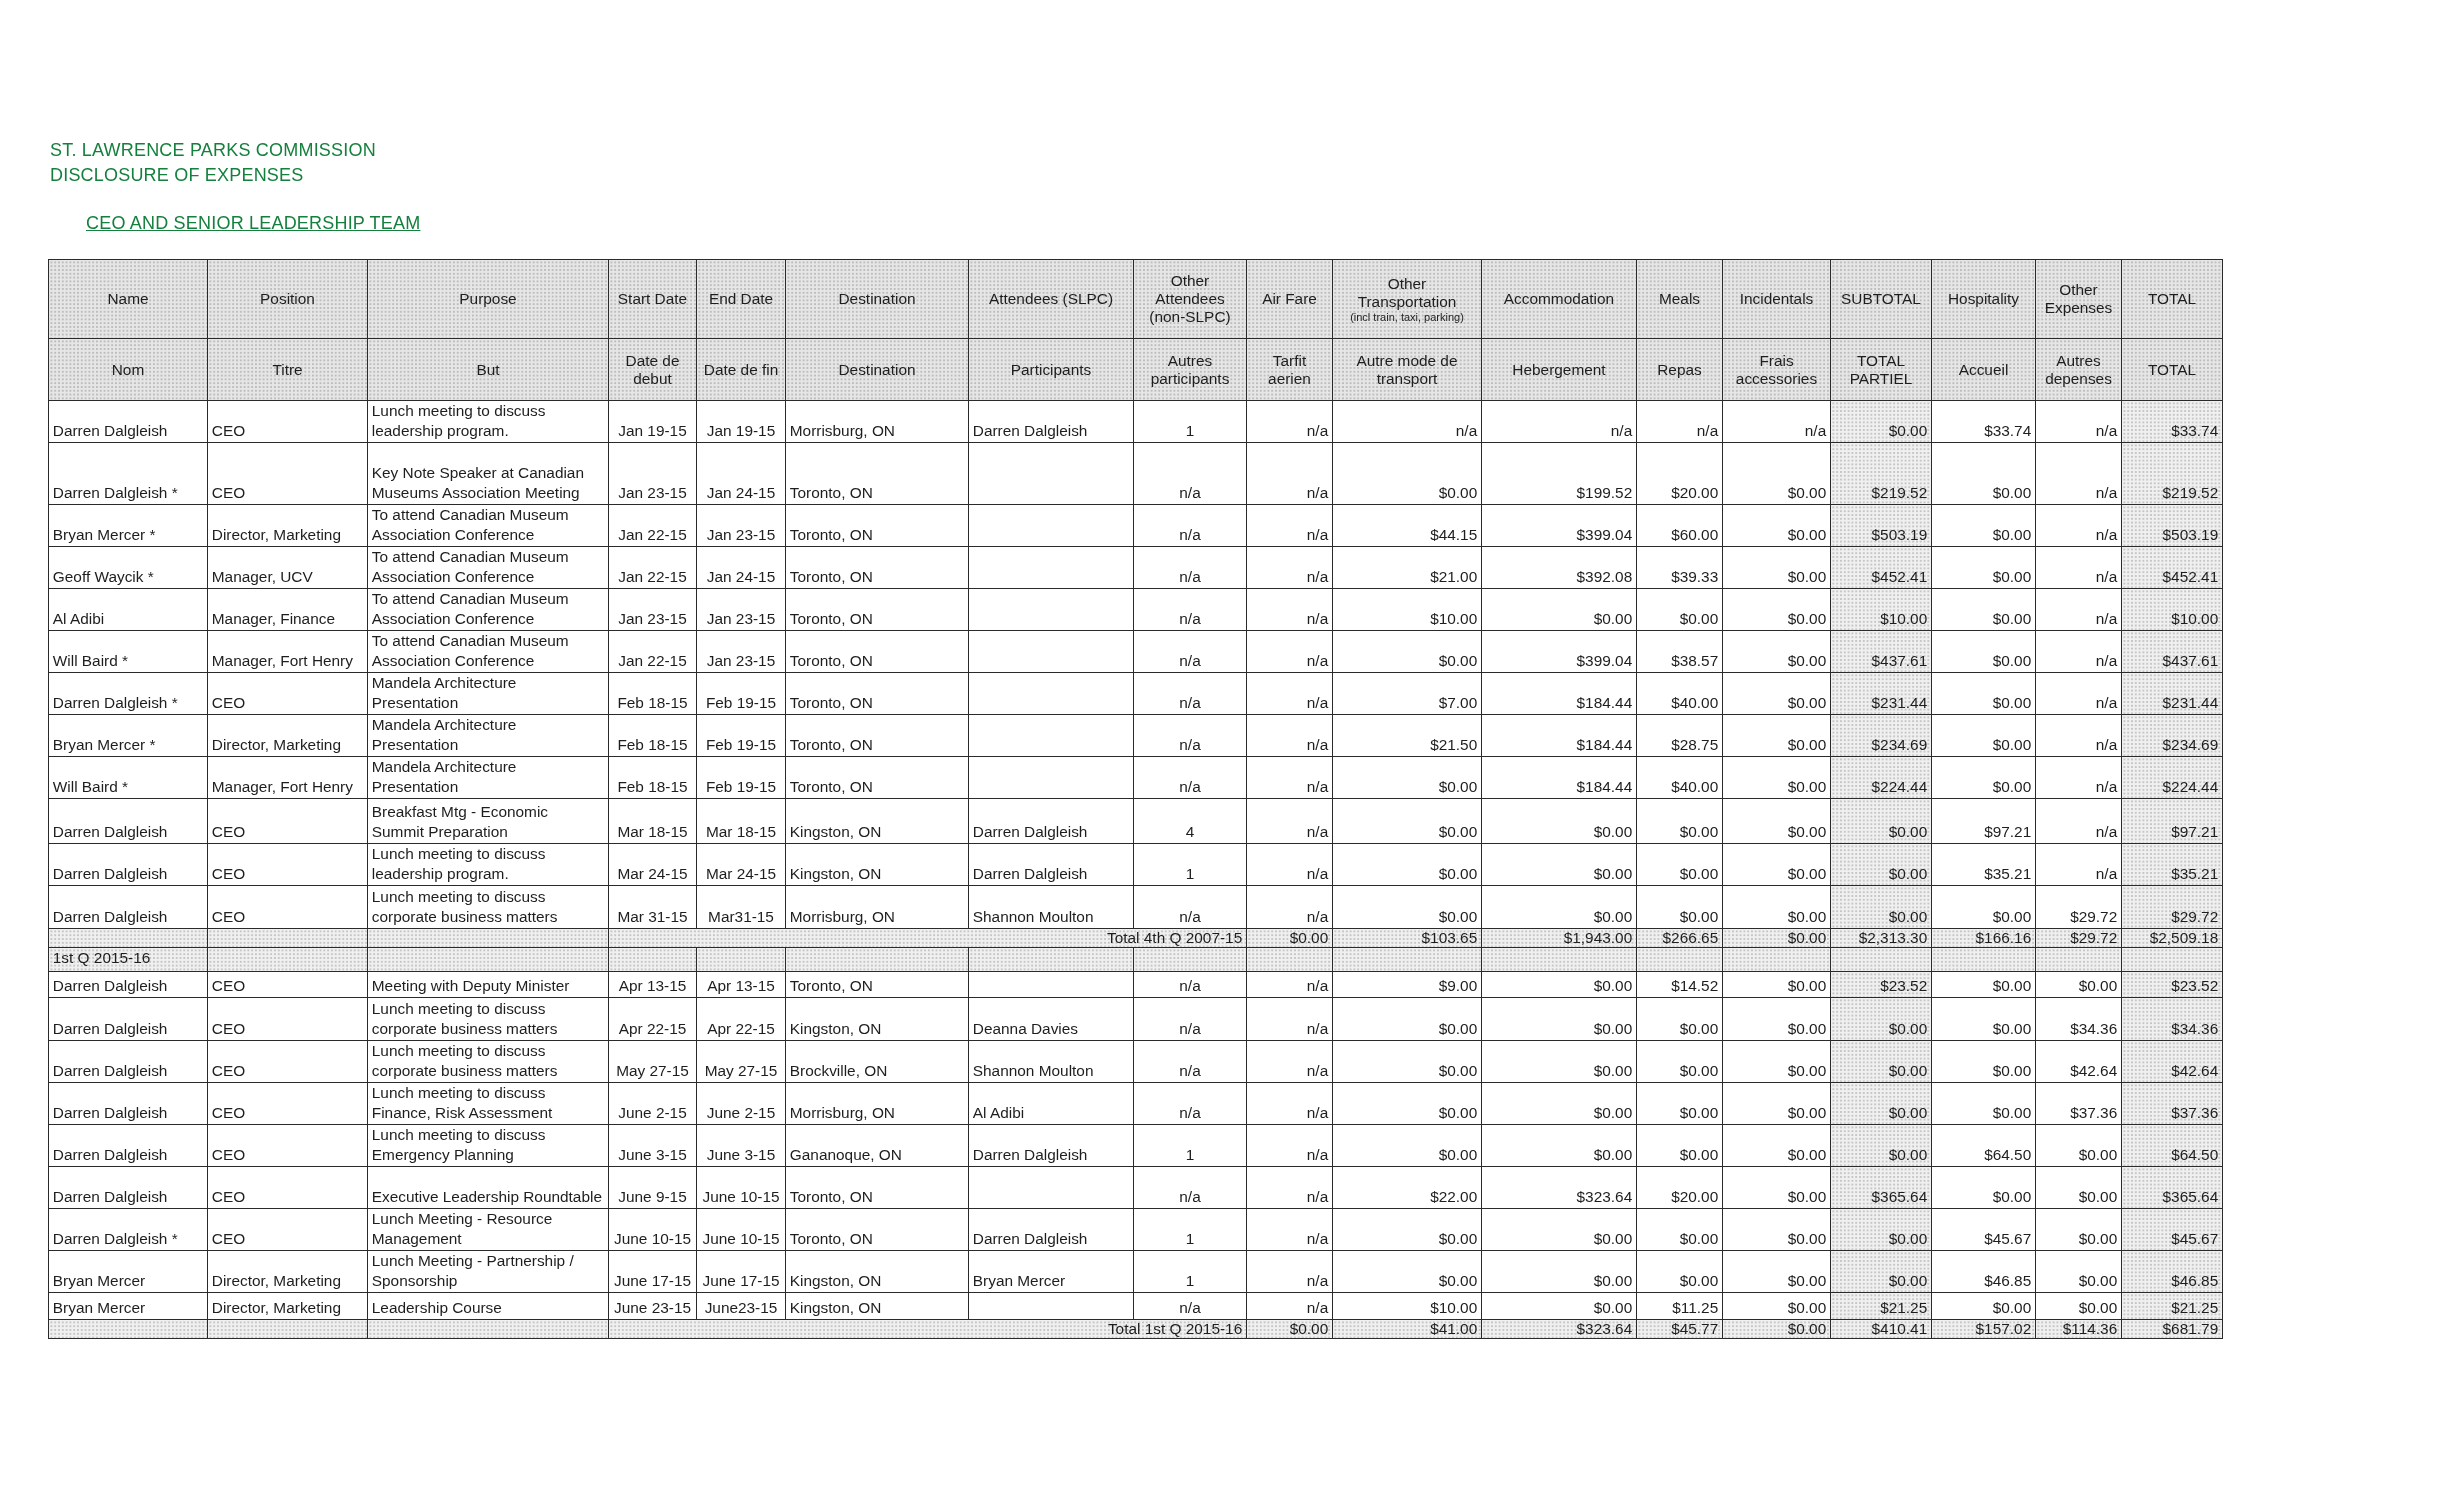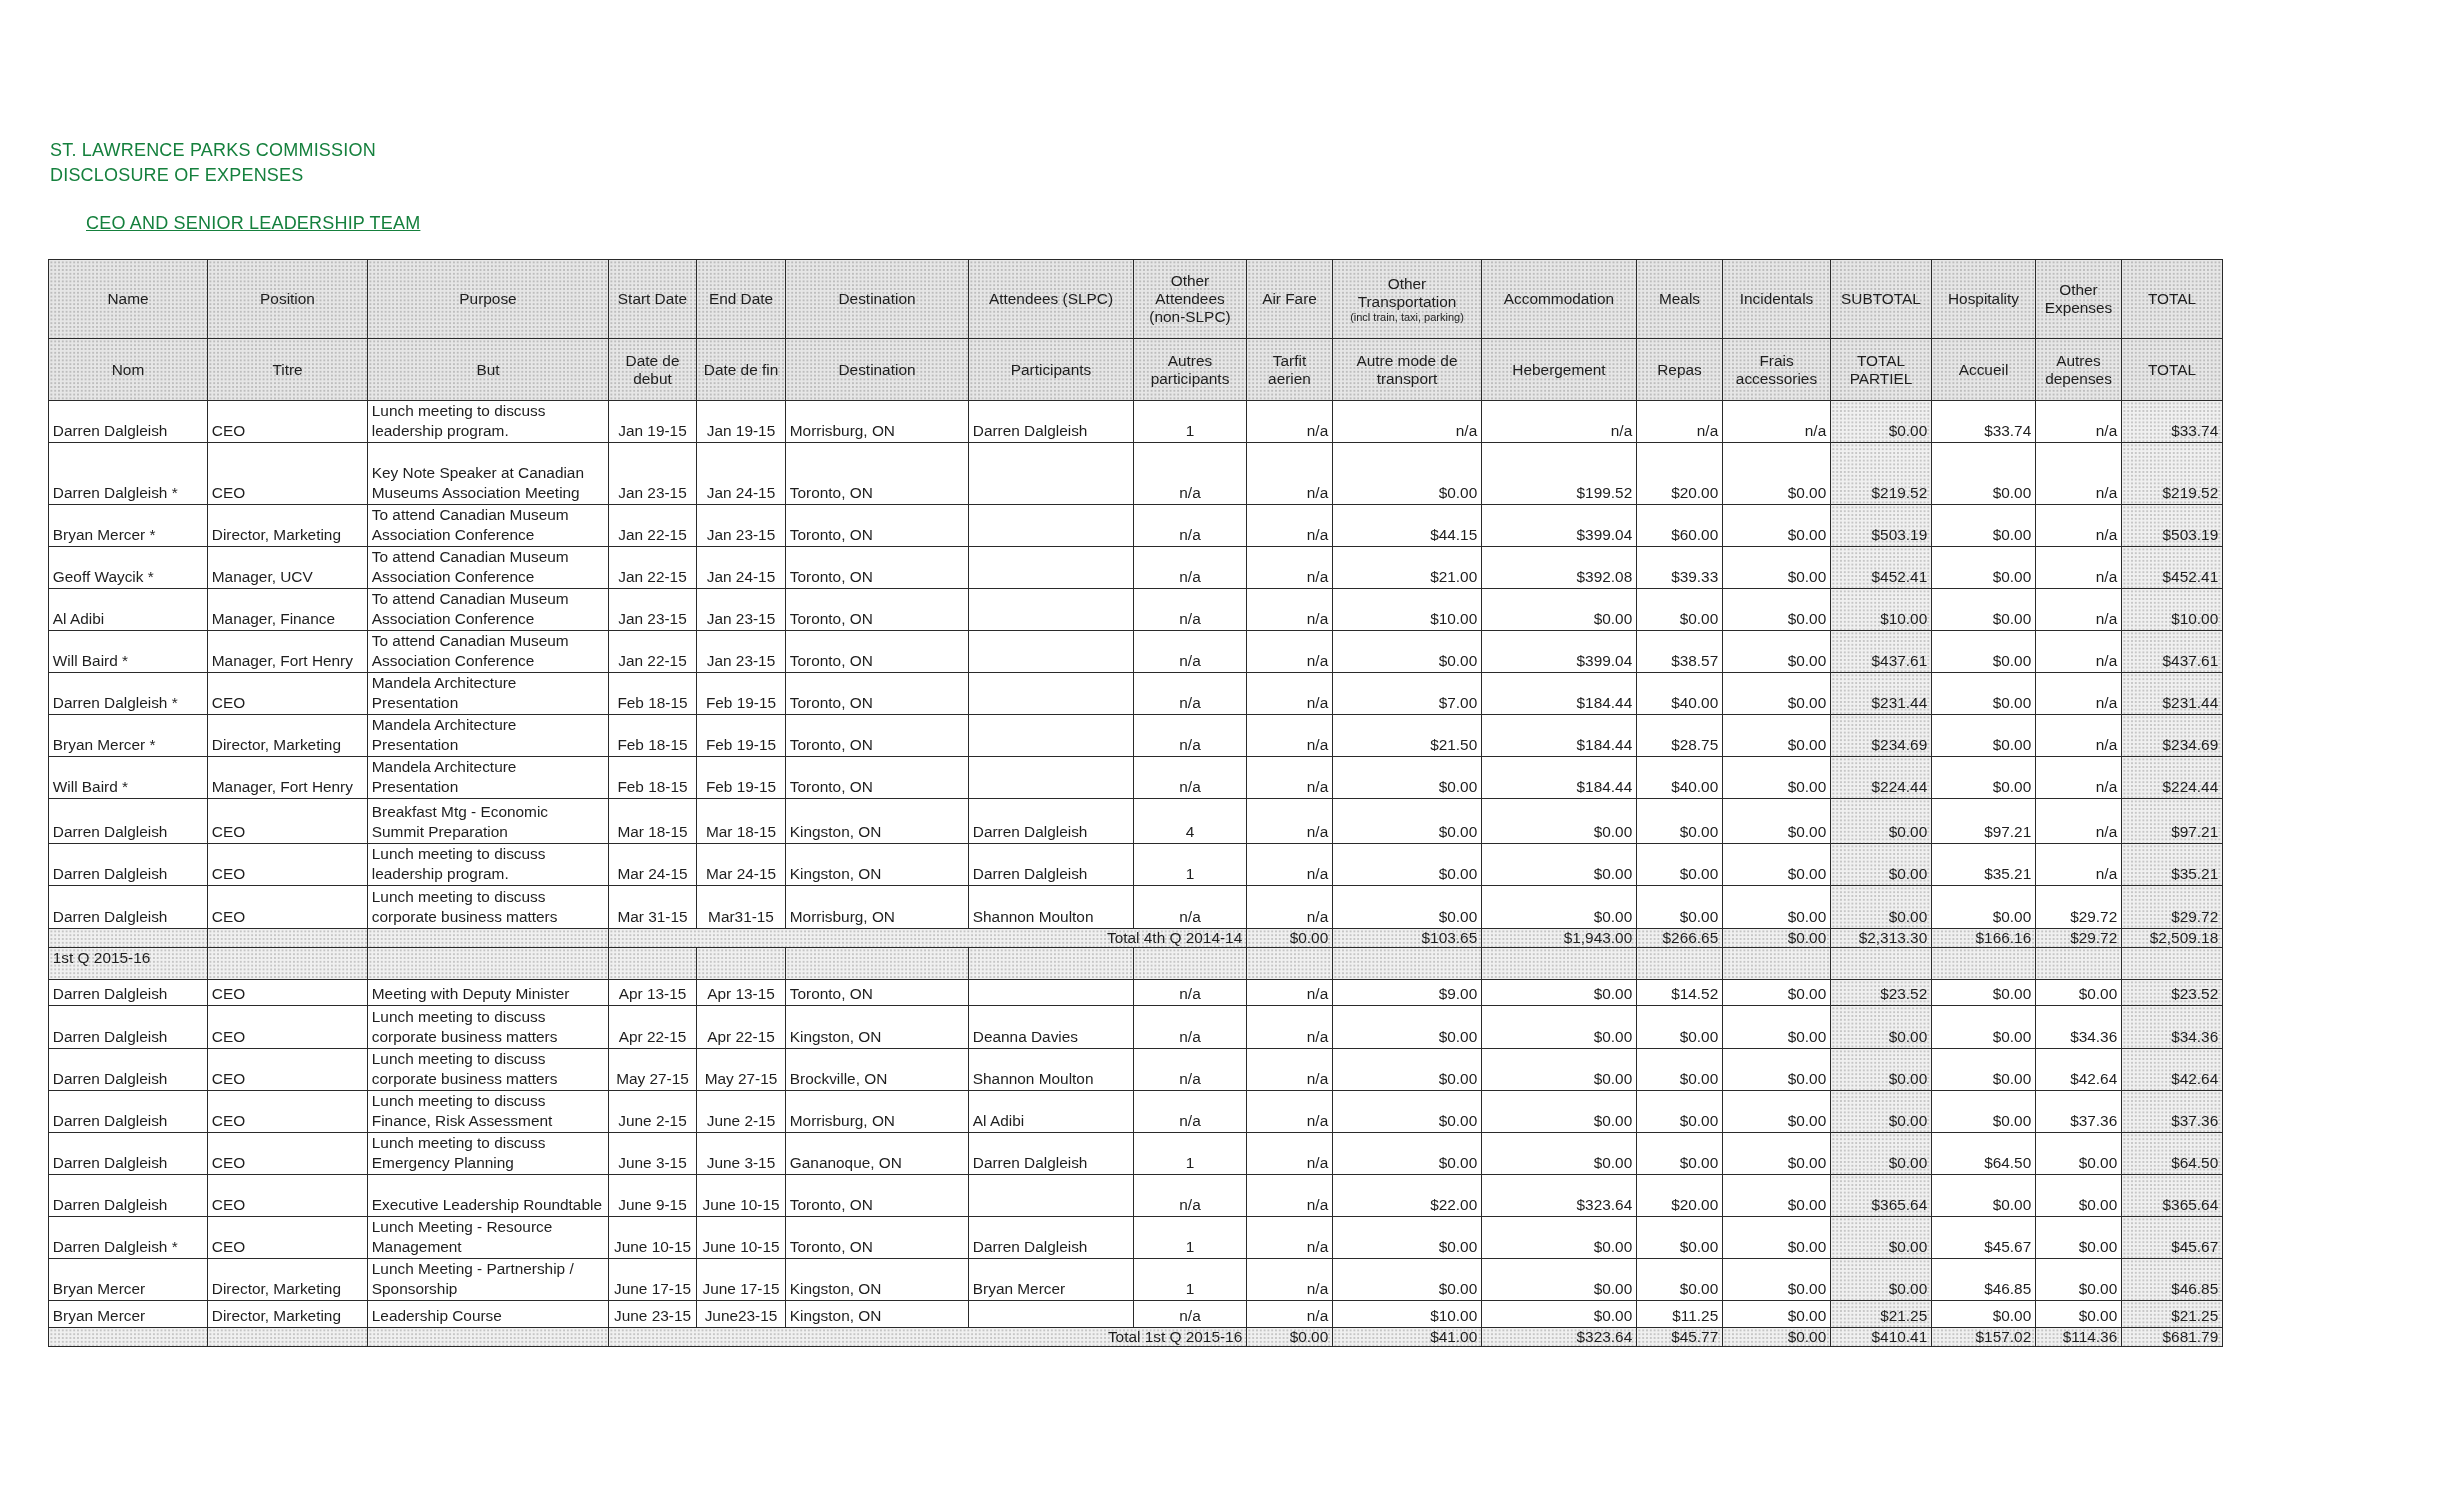--- a/index.html
+++ b/index.html
@@ -28,21 +28,21 @@
   td { vertical-align: bottom; line-height: 20px; padding-bottom: 1px; white-space: nowrap; }
   td.wrap { white-space: normal; }
   td.num { text-align: right; }
   td.ctr { text-align: center; }
   td.shade, tr.total td, tr.qlabel td {
     background-color: #f0f0f0;
     background-image: radial-gradient(#c6c6c6 0.7px, transparent 0.9px);
     background-size: 3.8px 3.8px;
   }
   tr.total td { height: 18px; line-height: 18px; vertical-align: middle; padding-bottom: 0; }
-  tr.qlabel td { height: 19px; line-height: 19px; vertical-align: middle; padding-bottom: 12px; }
+  tr.qlabel td { height: 19px; line-height: 19px; vertical-align: middle; padding-bottom: 4px; }
   td.tlabel { text-align: right; }
 </style>
 </head>
 <body>
 
 <div id="t1" class="title">ST. LAWRENCE PARKS COMMISSION</div>
 <div id="t2" class="title">DISCLOSURE OF EXPENSES</div>
 <div id="t3" class="title">CEO AND SENIOR LEADERSHIP TEAM</div>
 
 <table>
@@ -331,21 +331,21 @@
         <td class="num">$0.00</td>
         <td class="num shade">$0.00</td>
         <td class="num">$0.00</td>
         <td class="num">$29.72</td>
         <td class="num shade">$29.72</td>
       </tr>
       <tr class="total">
         <td></td>
         <td></td>
         <td></td>
-        <td colspan="5" class="tlabel">Total 4th Q 2014-14</td>
+        <td colspan="5" class="tlabel">Total 4th Q 2007-15</td>
         <td class="num">$0.00</td>
         <td class="num">$103.65</td>
         <td class="num">$1,943.00</td>
         <td class="num">$266.65</td>
         <td class="num">$0.00</td>
         <td class="num">$2,313.30</td>
         <td class="num">$166.16</td>
         <td class="num">$29.72</td>
         <td class="num">$2,509.18</td>
       </tr>

